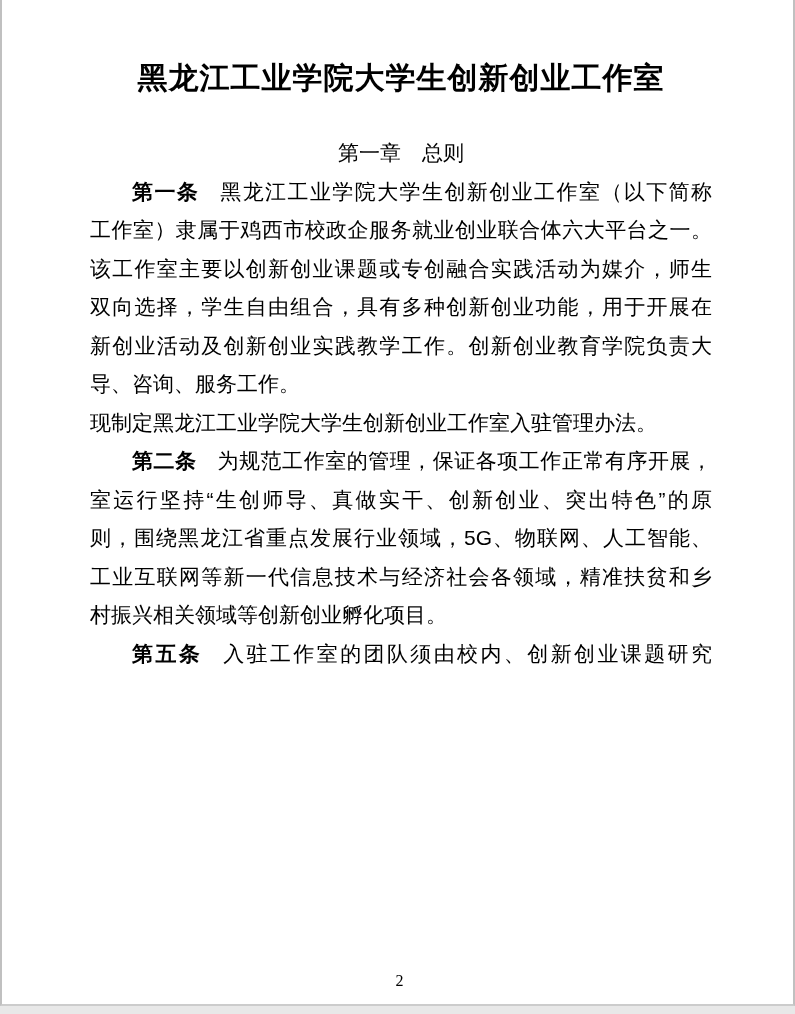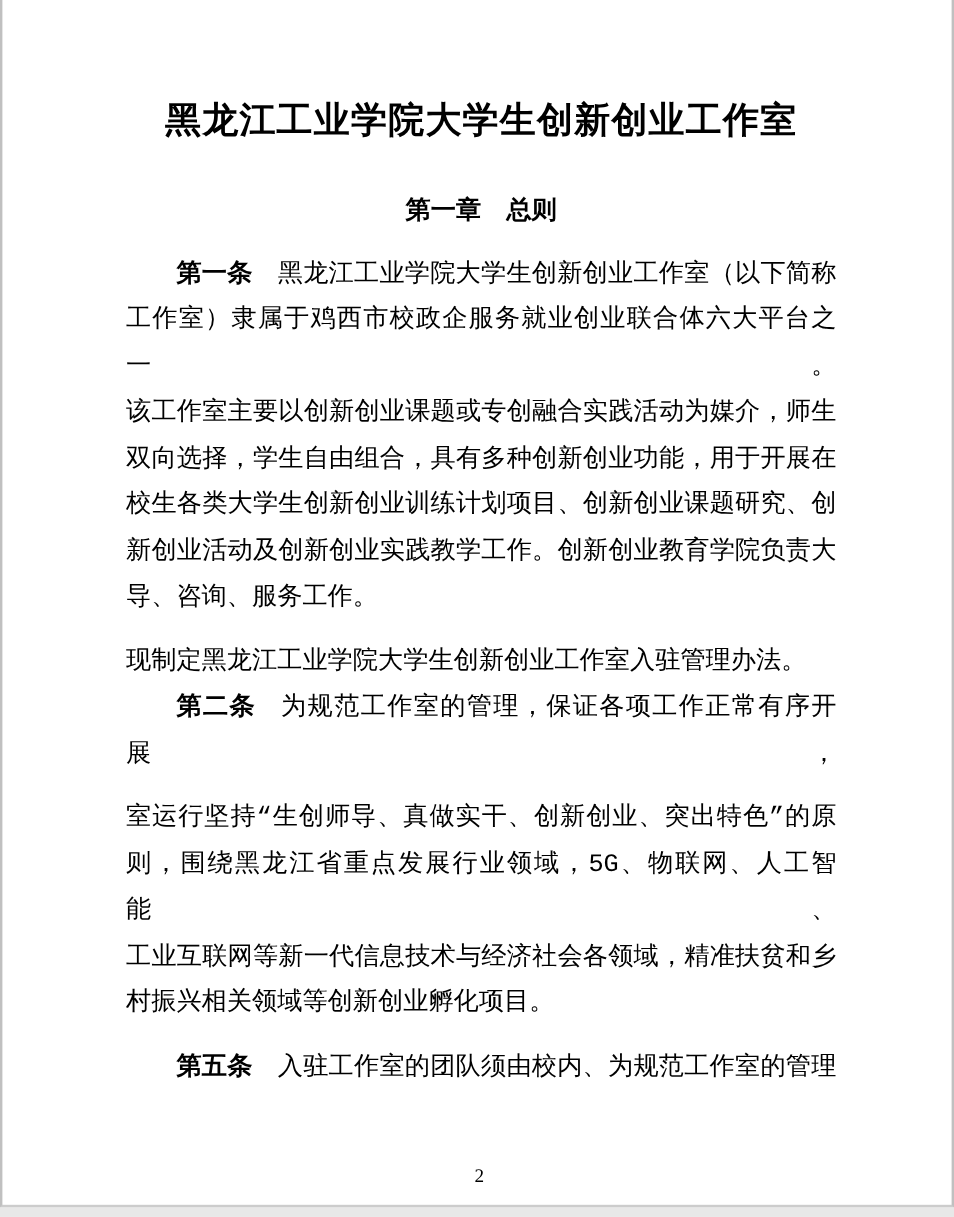--- a/index.html
+++ b/index.html
@@ -19,41 +19,41 @@
     background: #ffffff;
     border-left: 2px solid #c0c0c0;
     border-right: 2px solid #c0c0c0;
     border-bottom: 2px solid #cccccc;
   }
 
   .content {
     position: absolute;
     left: 88px; top: 0;
     width: 622px;
-    padding-top: 79px;
+    padding-top: 56px;
   }
 
   .doc-title {
     font-size: 30px;
     line-height: 43px;
     font-weight: bold;
     text-align: center;
     letter-spacing: 1px;
     margin-bottom: 35px;
   }
 
   .chapter {
     font-size: 21px;
     line-height: 38.5px;
-    font-weight: bold;
+    font-weight: normal;
     text-align: center;
     margin-top: 28px;
   }
 
-  .para { margin: 15px; font-family: Liberation Mono, monospace; }
+  .para { margin: 0; }
 
   .line {
     font-size: 21px;
     line-height: 38.5px;
     text-align: justify;
     white-space: nowrap;
   }
   
   .line.fill {
     text-align-last: justify;
@@ -86,39 +86,38 @@
       <div>黑龙江工业学院大学生创新创业工作室</div>
     </div>
 
     <div class="chapter">第一章　总则</div>
 
     <div class="para">
       <div class="line fill first"><b class="lbl">第一条</b><span>黑龙江工业学院大学生创新创业工作室（以下简称</span></div>
       <div class="line fill">工作室）隶属于鸡西市校政企服务就业创业联合体六大平台之一。</div>
       <div class="line fill">该工作室主要以创新创业课题或专创融合实践活动为媒介，师生</div>
       <div class="line fill">双向选择，学生自由组合，具有多种创新创业功能，用于开展在</div>
-      <div class="line fill">校生各类大学生创新创业训练计划项目、创新创业课题研究、创</div>
       <div class="line fill">新创业活动及创新创业实践教学工作。创新创业教育学院负责大</div>
       <div class="line">导、咨询、服务工作。</div>
     </div>
 
     <div class="para">
       <div class="line">现制定黑龙江工业学院大学生创新创业工作室入驻管理办法。</div>
       <div class="line fill first"><b class="lbl">第二条</b><span>为规范工作室的管理，保证各项工作正常有序开展，</span></div>
     </div>
 
     <div class="para">
       <div class="line fill">室运行坚持“生创师导、真做实干、创新创业、突出特色”的原</div>
       <div class="line fill">则，围绕黑龙江省重点发展行业领域，5G、物联网、人工智能、</div>
       <div class="line fill">工业互联网等新一代信息技术与经济社会各领域，精准扶贫和乡</div>
       <div class="line">村振兴相关领域等创新创业孵化项目。</div>
     </div>
 
 
 
     <div class="para">
-      <div class="line fill first"><b class="lbl">第五条</b><span>入驻工作室的团队须由校内、为规范工作室的管理</span></div>
+      <div class="line fill first"><b class="lbl">第五条</b><span>入驻工作室的团队须由校内、创新创业课题研究</span></div>
     </div>
 
   </div>
 
   <div class="page-number">2</div>
 </div>
 
 </body></html>

